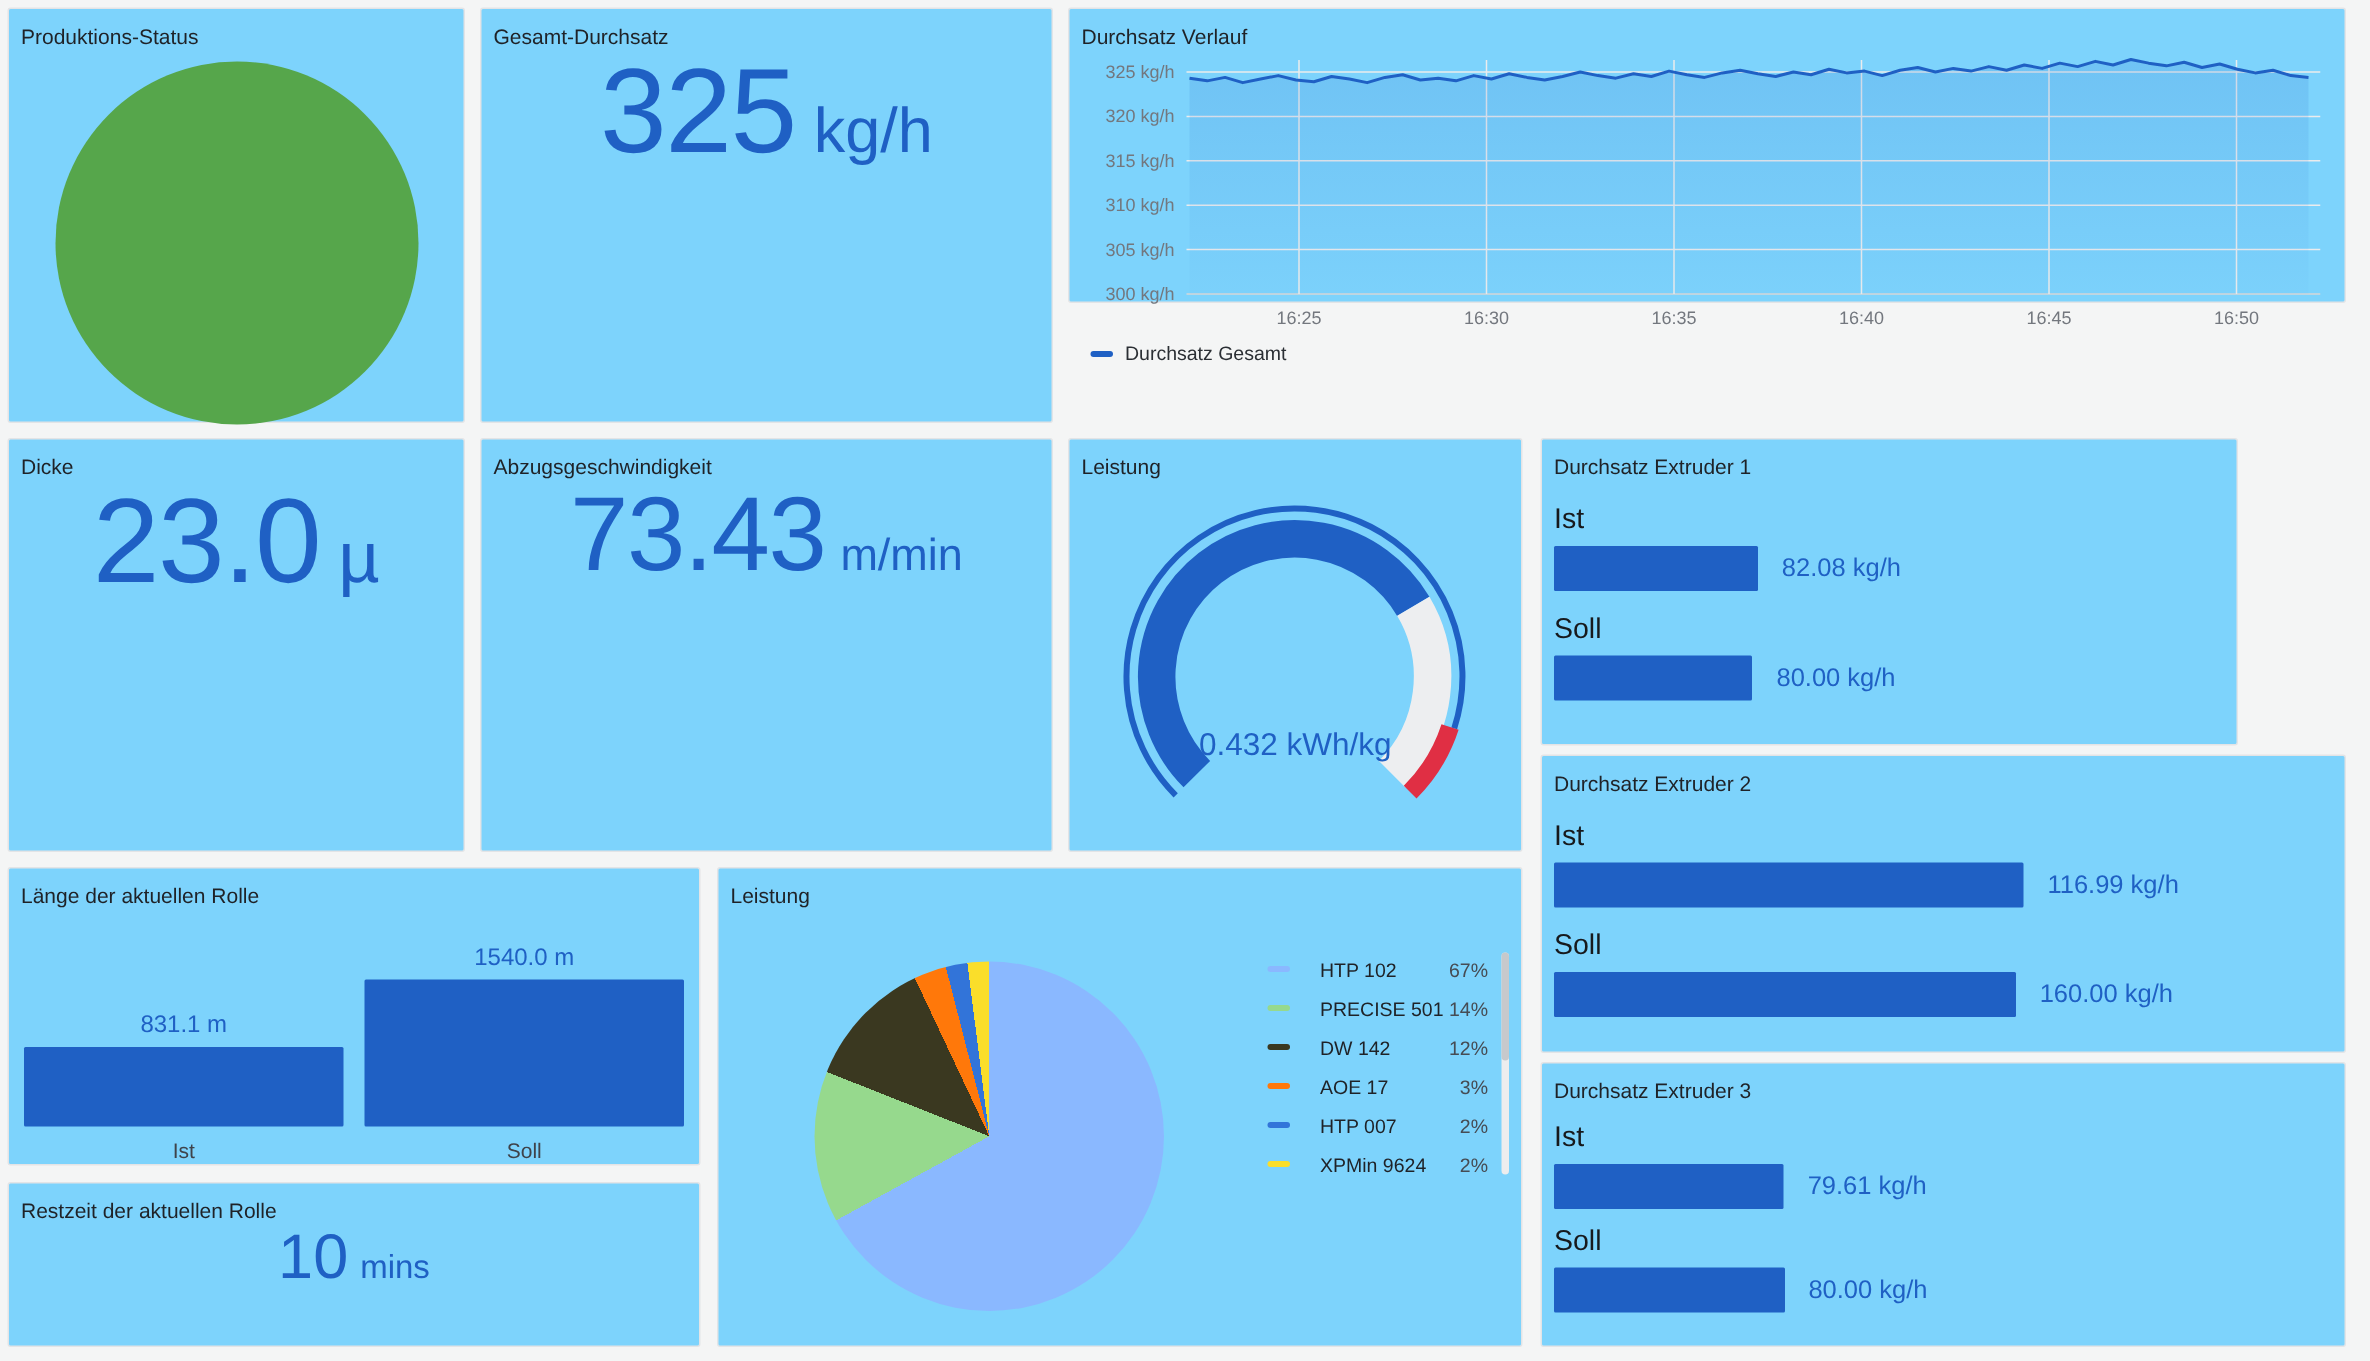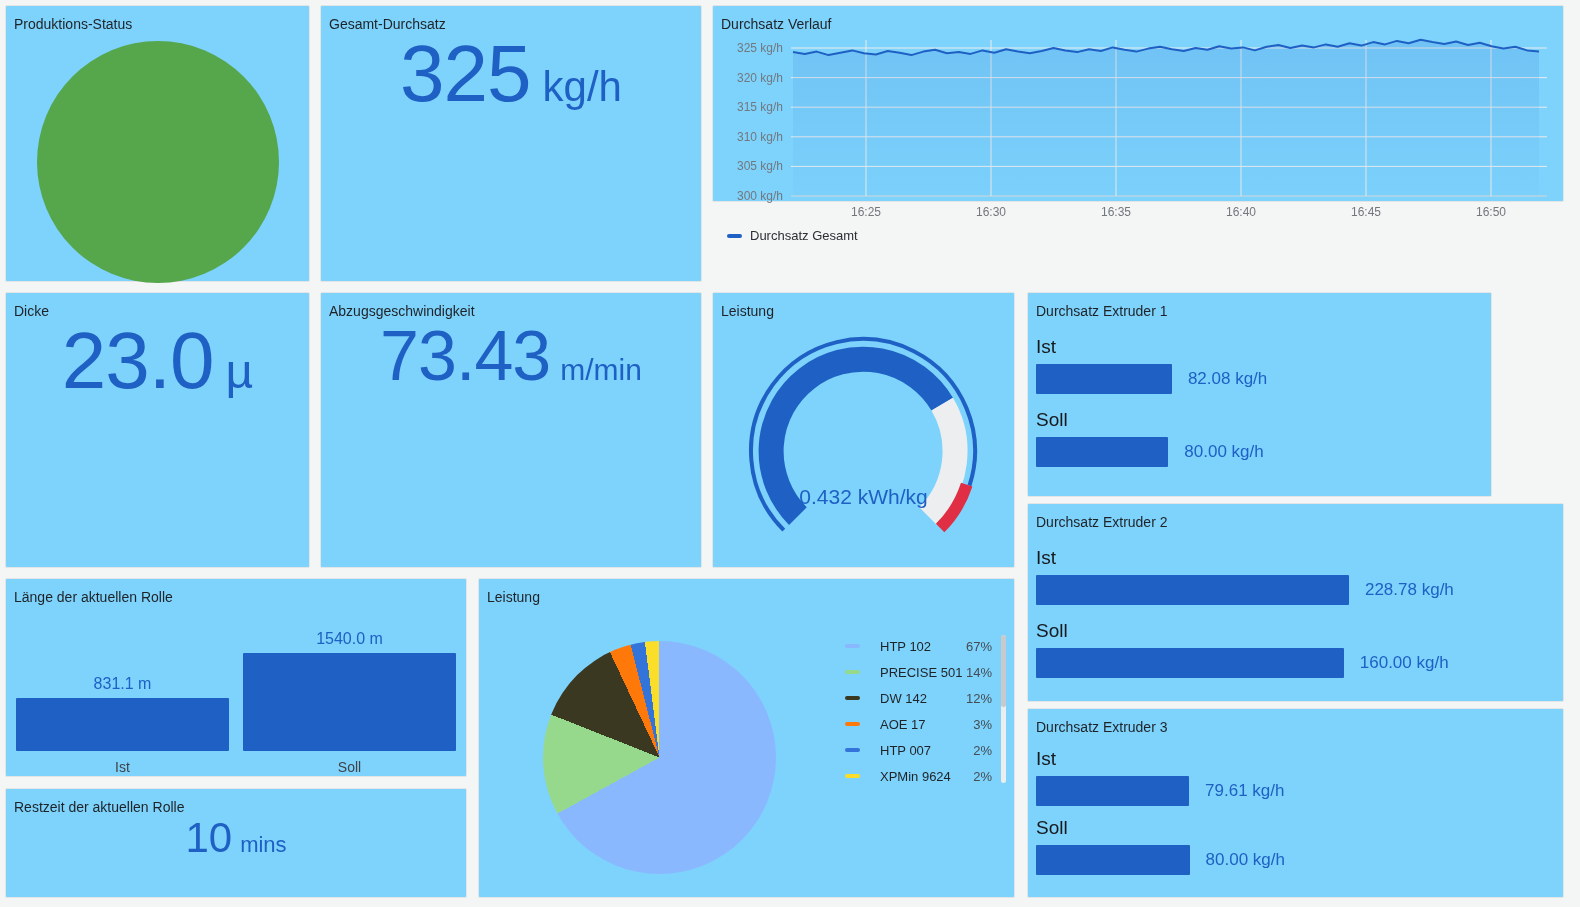--- a/index.html
+++ b/index.html
@@ -183,21 +183,21 @@
     <div class="ext-bar" style="width: 29.6%;"></div>
     <span class="ext-val">80.00 kg/h</span>
   </div>
 </div>
 
 <div class="panel" style="left:1027px;top:503px;width:537px;height:199px;">
   <div class="panel-title">Durchsatz Extruder 2</div>
   <div class="ext-label">Ist</div>
   <div class="ext-row">
     <div class="ext-bar" style="width: 60.3%;"></div>
-    <span class="ext-val">228.78 kg/h</span>
+    <span class="ext-val">116.99 kg/h</span>
   </div>
   <div class="ext-label">Soll</div>
   <div class="ext-row">
     <div class="ext-bar" style="width: 59.3%;"></div>
     <span class="ext-val">160.00 kg/h</span>
   </div>
 </div>
 
 <div class="panel" style="left:1027px;top:708px;width:537px;height:190px;">
   <div class="panel-title">Durchsatz Extruder 3</div>

